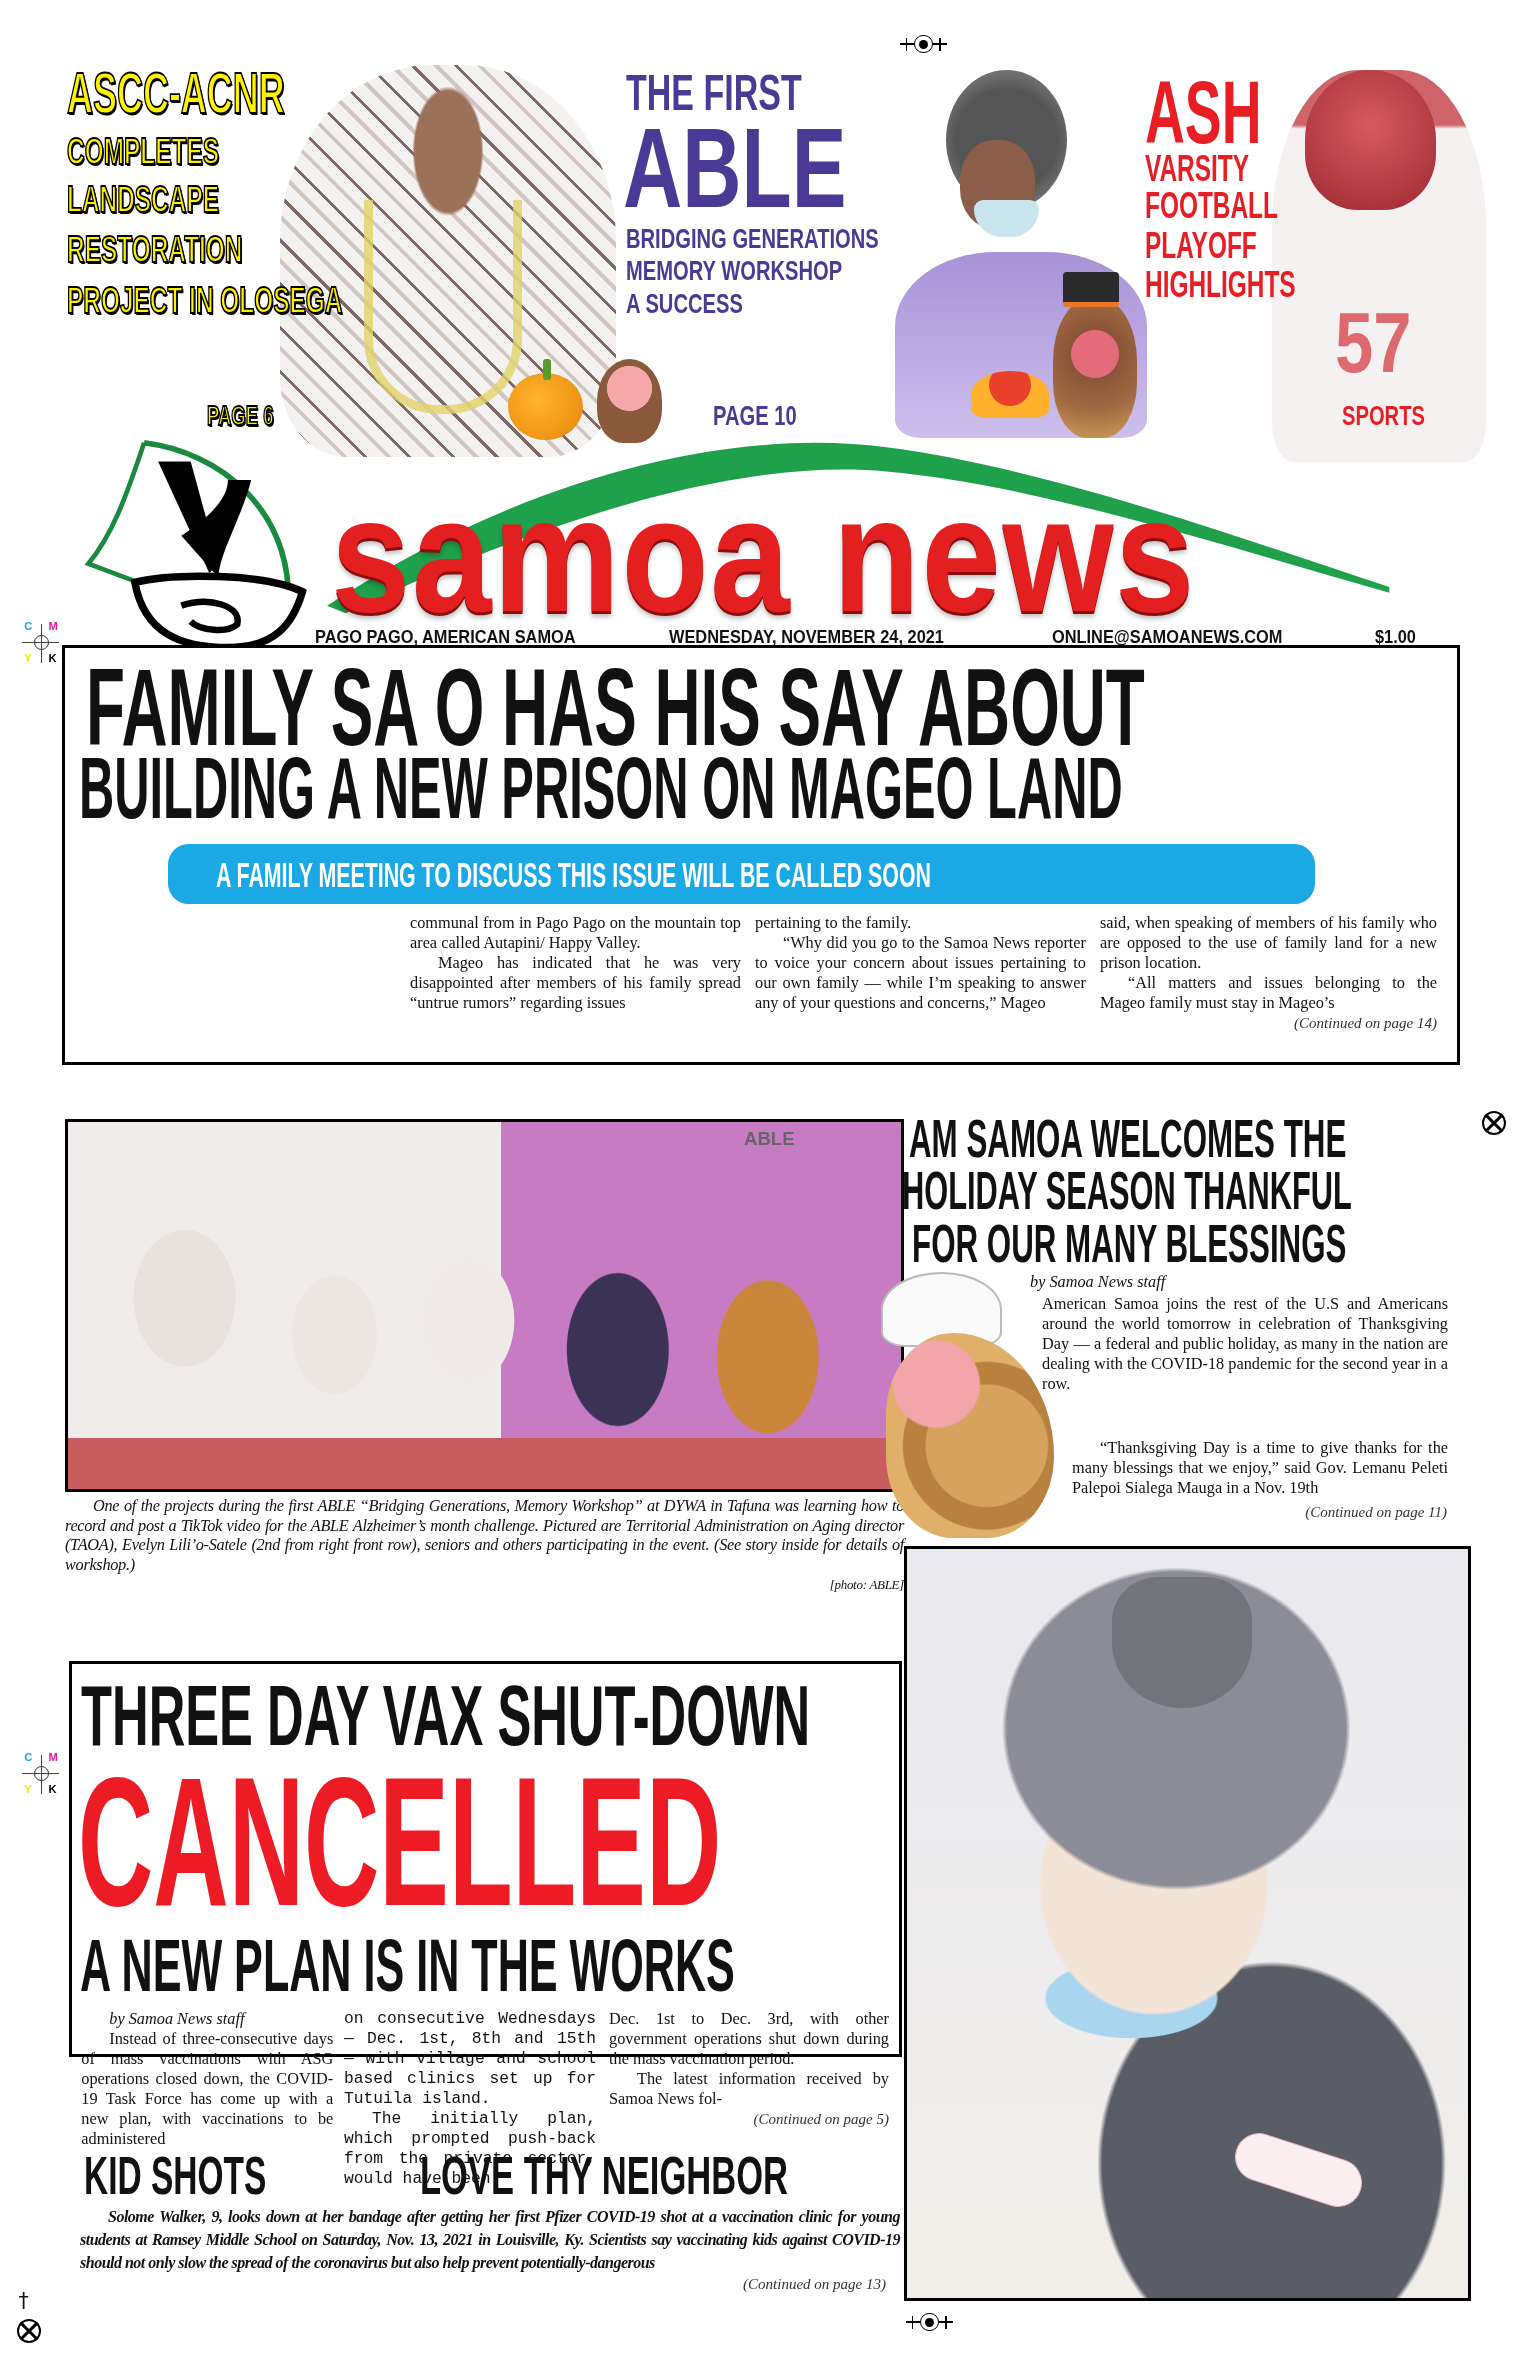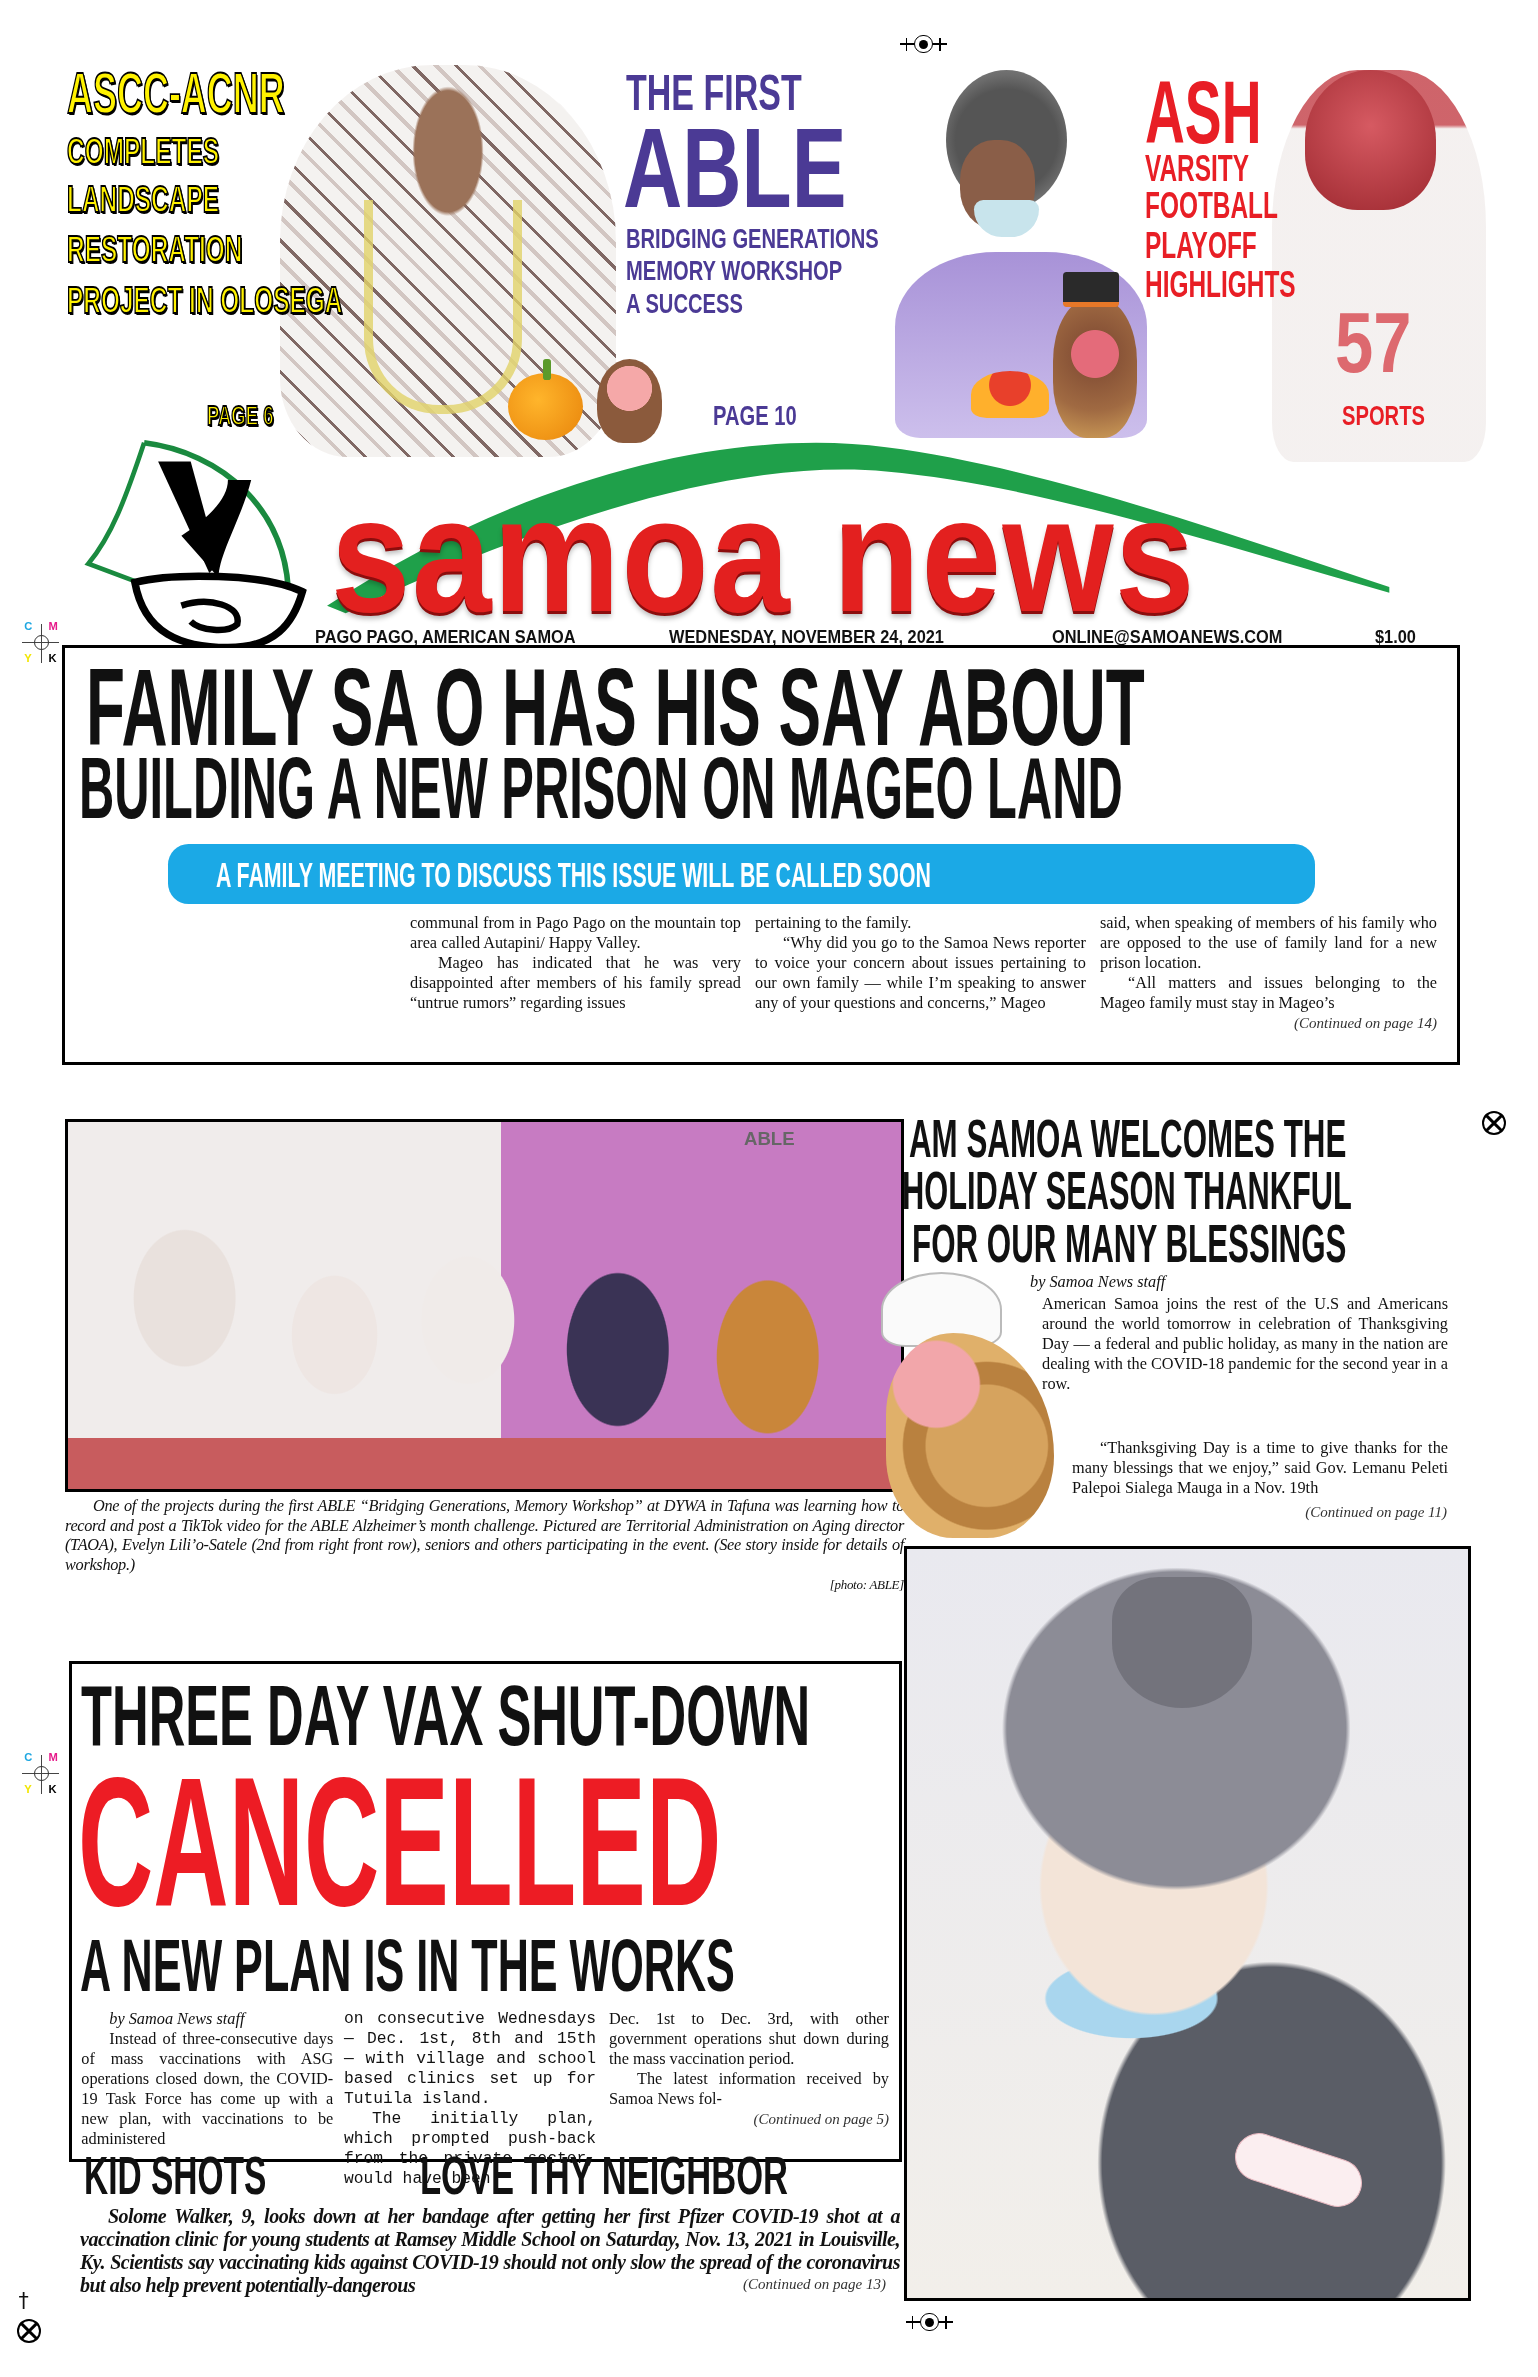--- a/index.html
+++ b/index.html
@@ -326,21 +326,21 @@
                background:
                  radial-gradient(ellipse 242px 224px at 48% 24%, #8c8c96 0 70%, transparent 72%),
                  radial-gradient(ellipse 140px 158px at 44% 45%, #f3e4d8 0 80%, transparent 82%),
                  radial-gradient(ellipse 121px 56px at 40% 60%, #a9d6ee 0 70%, transparent 72%),
                  radial-gradient(ellipse 242px 280px at 65% 82%, #5a5d66 0 70%, transparent 72%),
                  linear-gradient(180deg, #e9e9ef, #f2efea);">
   <div class="abs" style="left:205px; top:28px; width:140px; height:131px; background:#6e6e78; border-radius:40% 40% 60% 60%; opacity:0.85;"></div>
   <div class="abs" style="left:326px; top:597px; width:131px; height:48px; background:#fbeef0; border:1.9px solid #e9b9c1; border-radius:24px; transform:rotate(18deg);"></div>
 </figure>
 
-<article class="boxed" style="left:69px; top:1661px; width:833px; height:501px;">
+<article class="boxed" style="left:69px; top:1661px; width:833px; height:396px;">
   <h2 class="abs cond" style="left:9.3px; top:7.5px; font-size:86px; line-height:86px; transform:scaleX(0.59);">THREE DAY VAX SHUT-DOWN</h2>
   <h1 class="abs cond" style="left:5.6px; top:86px; font-size:183px; line-height:183px; color:#ed1c24; transform:scaleX(0.57);">CANCELLED</h1>
   <h2 class="abs cond" style="left:7.5px; top:263px; font-size:75px; line-height:76px; transform:scaleX(0.575);">A NEW PLAN IS IN THE WORKS</h2>
 
   <div class="col body-text" style="left:9.3px; top:345px; width:252px;">
     <p class="byline indent">by Samoa News staff</p>
     <p class="indent">Instead of three-consecutive days of mass vaccinations with ASG operations closed down, the COVID-19 Task Force has come up with a new plan, with vaccinations to be administered</p>
   </div>
   <div class="col body-text" style="left:272px; top:345px; width:252px;font-family:Liberation Mono, monospace;">
     <p>on consecutive Wednesdays — Dec. 1st, 8th and 15th — with village and school based clinics set up for Tutuila island.</p>
@@ -349,18 +349,18 @@
   <div class="col body-text" style="left:537px; top:345px; width:280px;">
     <p>Dec. 1st to Dec. 3rd, with other government operations shut down during the mass vaccination period.</p>
     <p class="indent">The latest information received by Samoa News fol-</p>
     <p class="cont">(Continued on page 5)</p>
   </div>
 </article>
 
 <section>
   <h2 class="abs cond" style="left:84px; top:2147px; font-size:54px; line-height:56px; transform:scaleX(0.62);">KID SHOTS</h2>
   <h2 class="abs cond" style="left:420px; top:2147px; font-size:54px; line-height:56px; transform:scaleX(0.64);">LOVE THY NEIGHBOR</h2>
-  <p class="abs caption" style="left:80px; top:2205px; width:820px; font-weight:700; font-size:20px; line-height:23px; letter-spacing:-0.5px;">
+  <p class="abs caption" style="left:80px; top:2205px; width:820px; font-weight:700; font-size:16px; line-height:23px; letter-spacing:-0.5px;">
     <span style="padding-left:28px;">Solome Walker, 9, looks down at her bandage after getting her first Pfizer COVID-19 shot at a vaccination clinic for young students at Ramsey Middle School on Saturday, Nov. 13, 2021 in Louisville, Ky. Scientists say vaccinating kids against COVID-19 should not only slow the spread of the coronavirus but also help prevent potentially-dangerous</span>
   </p>
   <div class="abs cont" style="left:653px; top:2276px; width:233px;">(Continued on page 13)</div>
 </section>
 
 
 </body></html>

